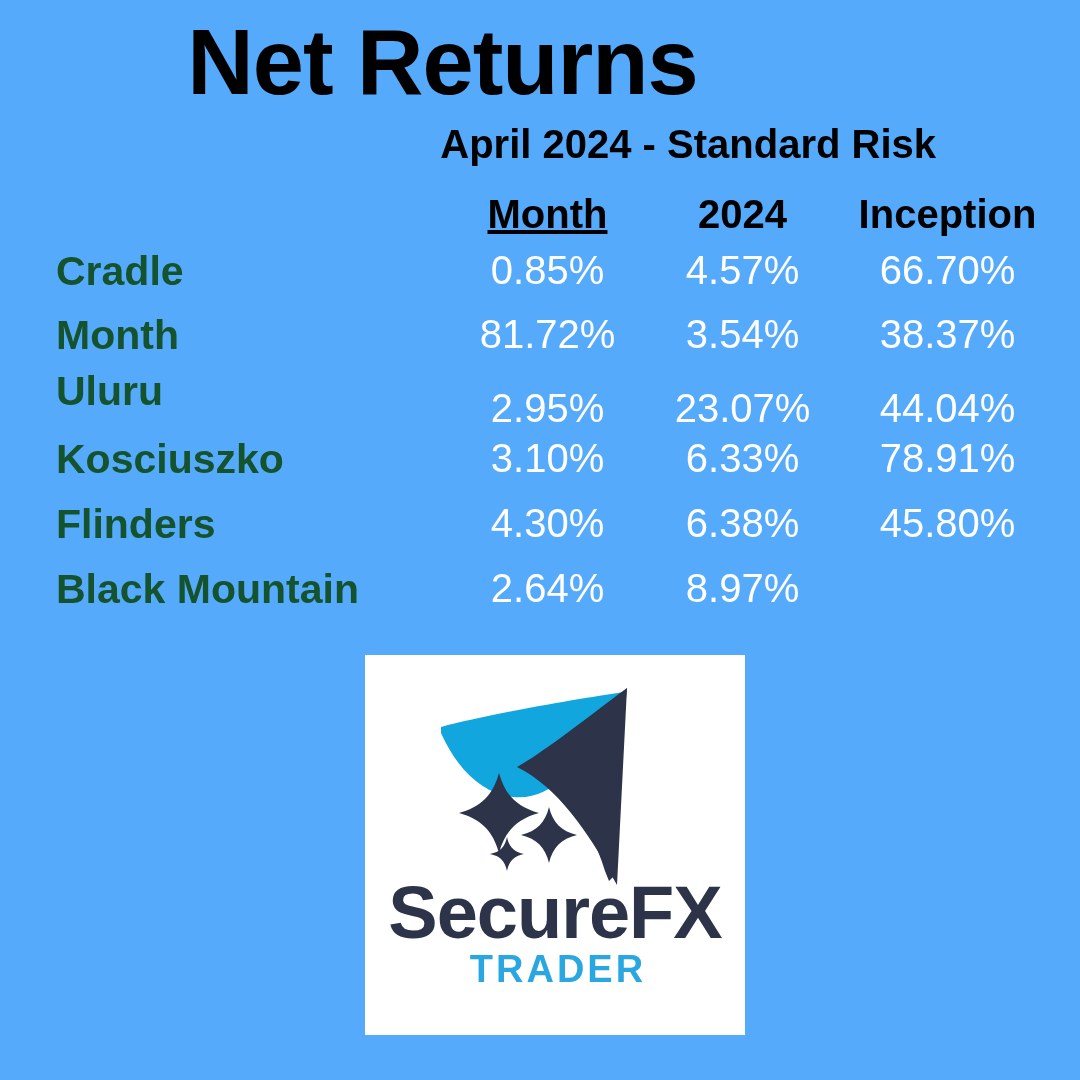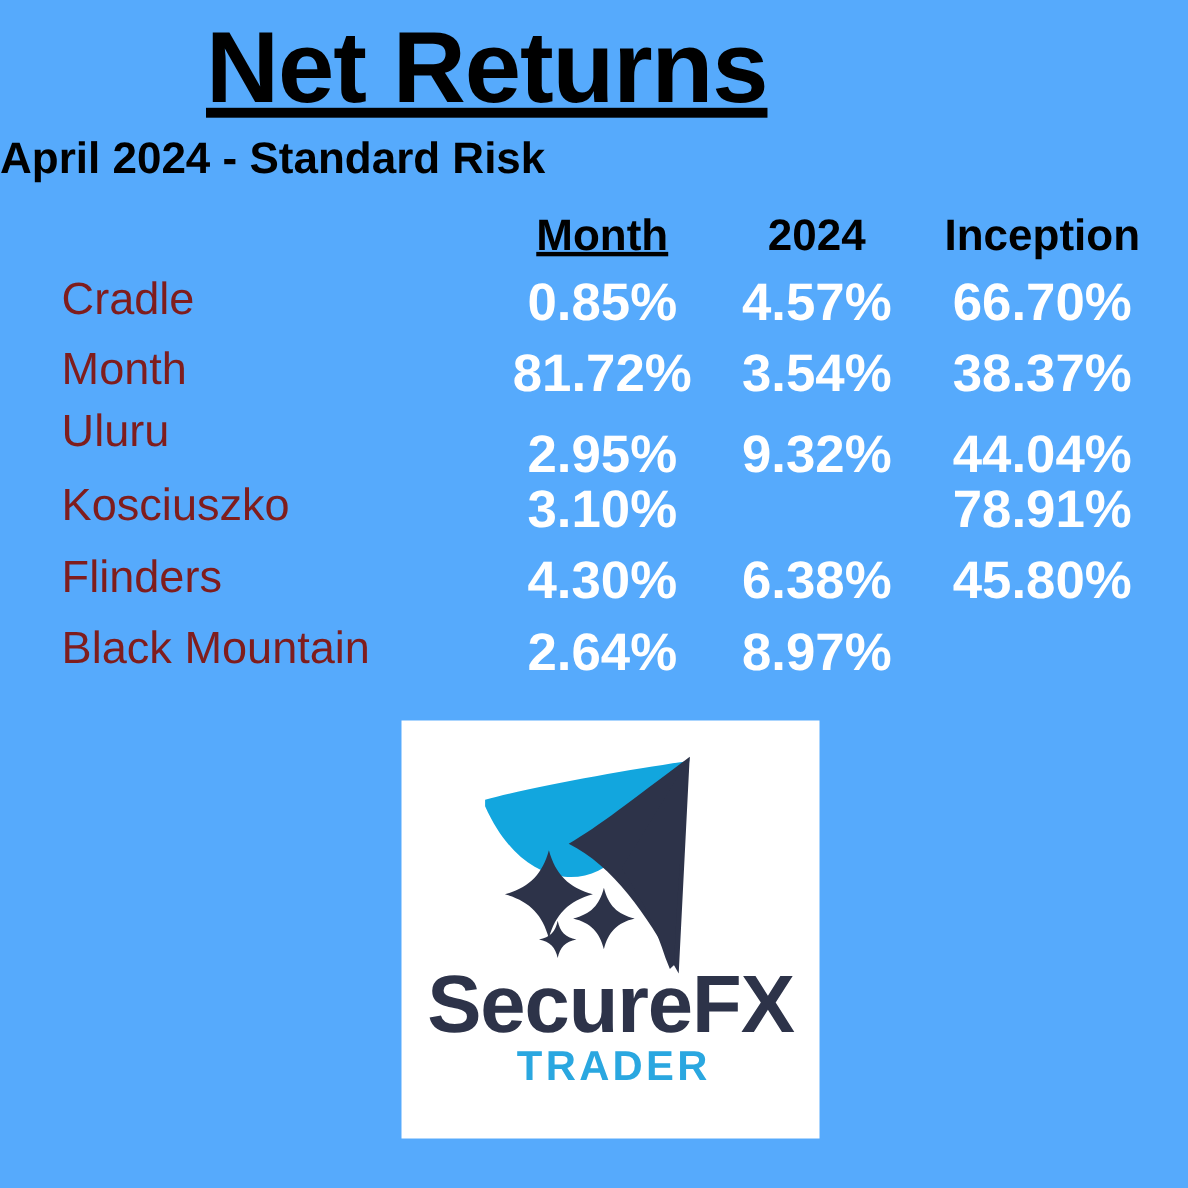--- a/index.html
+++ b/index.html
@@ -28,28 +28,27 @@
     top: 14px;
     left: 0;
     width: 885px;
     text-align: center;
     font-size: 92px;
     font-weight: 700;
     letter-spacing: -1px;
     color: #000000;
     line-height: 1.05;
     white-space: nowrap;
-    text-decoration: underline;
   }
   .subtitle {
     position: absolute;
     top: 122px;
     left: 0;
     width: 936px;
-    text-align: left;
+    text-align: right;
     font-size: 40px;
     font-weight: 700;
     color: #000000;
     line-height: 1.1;
     white-space: nowrap;
   }
 
   
   .table {
     position: absolute;
@@ -80,28 +79,28 @@
   .row {
     position: absolute;
     left: 0;
     width: 1080px;
     height: 64px;
   }
   .rname {
     position: absolute;
     left: 56px;
     font-size: 41px;
+    font-weight: 700;
+    color: #14532d;
+    white-space: nowrap;
+  }
+  .rval {
+    position: absolute;
+    font-size: 40px;
     font-weight: 400;
-    color: #7f1d1d;
-    white-space: nowrap;
-  }
-  .rval {
-    position: absolute;
-    font-size: 48px;
-    font-weight: 700;
     color: #ffffff;
     white-space: nowrap;
     text-align: center;
   }
   .c-month     { left: 440px; width: 215px; }
   .c-year      { left: 650px; width: 185px; }
   .c-inception { left: 830px; width: 235px; }
 
   
   .row-0 { top: 62px;  }
@@ -160,27 +159,28 @@
     <div class="row row-1">
       <div class="rname">Month</div>
       <div class="rval c-month">81.72%</div>
       <div class="rval c-year">3.54%</div>
       <div class="rval c-inception">38.37%</div>
     </div>
 
     <div class="row row-2">
       <div class="rname">Uluru</div>
       <div class="rval c-month">2.95%</div>
-      <div class="rval c-year">9.32%</div>
+      <div class="rval c-year">23.07%</div>
       <div class="rval c-inception">44.04%</div>
     </div>
 
     <div class="row row-3">
       <div class="rname">Kosciuszko</div>
       <div class="rval c-month">3.10%</div>
+      <div class="rval c-year">6.33%</div>
       <div class="rval c-inception">78.91%</div>
     </div>
 
     <div class="row row-4">
       <div class="rname">Flinders</div>
       <div class="rval c-month">4.30%</div>
       <div class="rval c-year">6.38%</div>
       <div class="rval c-inception">45.80%</div>
     </div>
 

